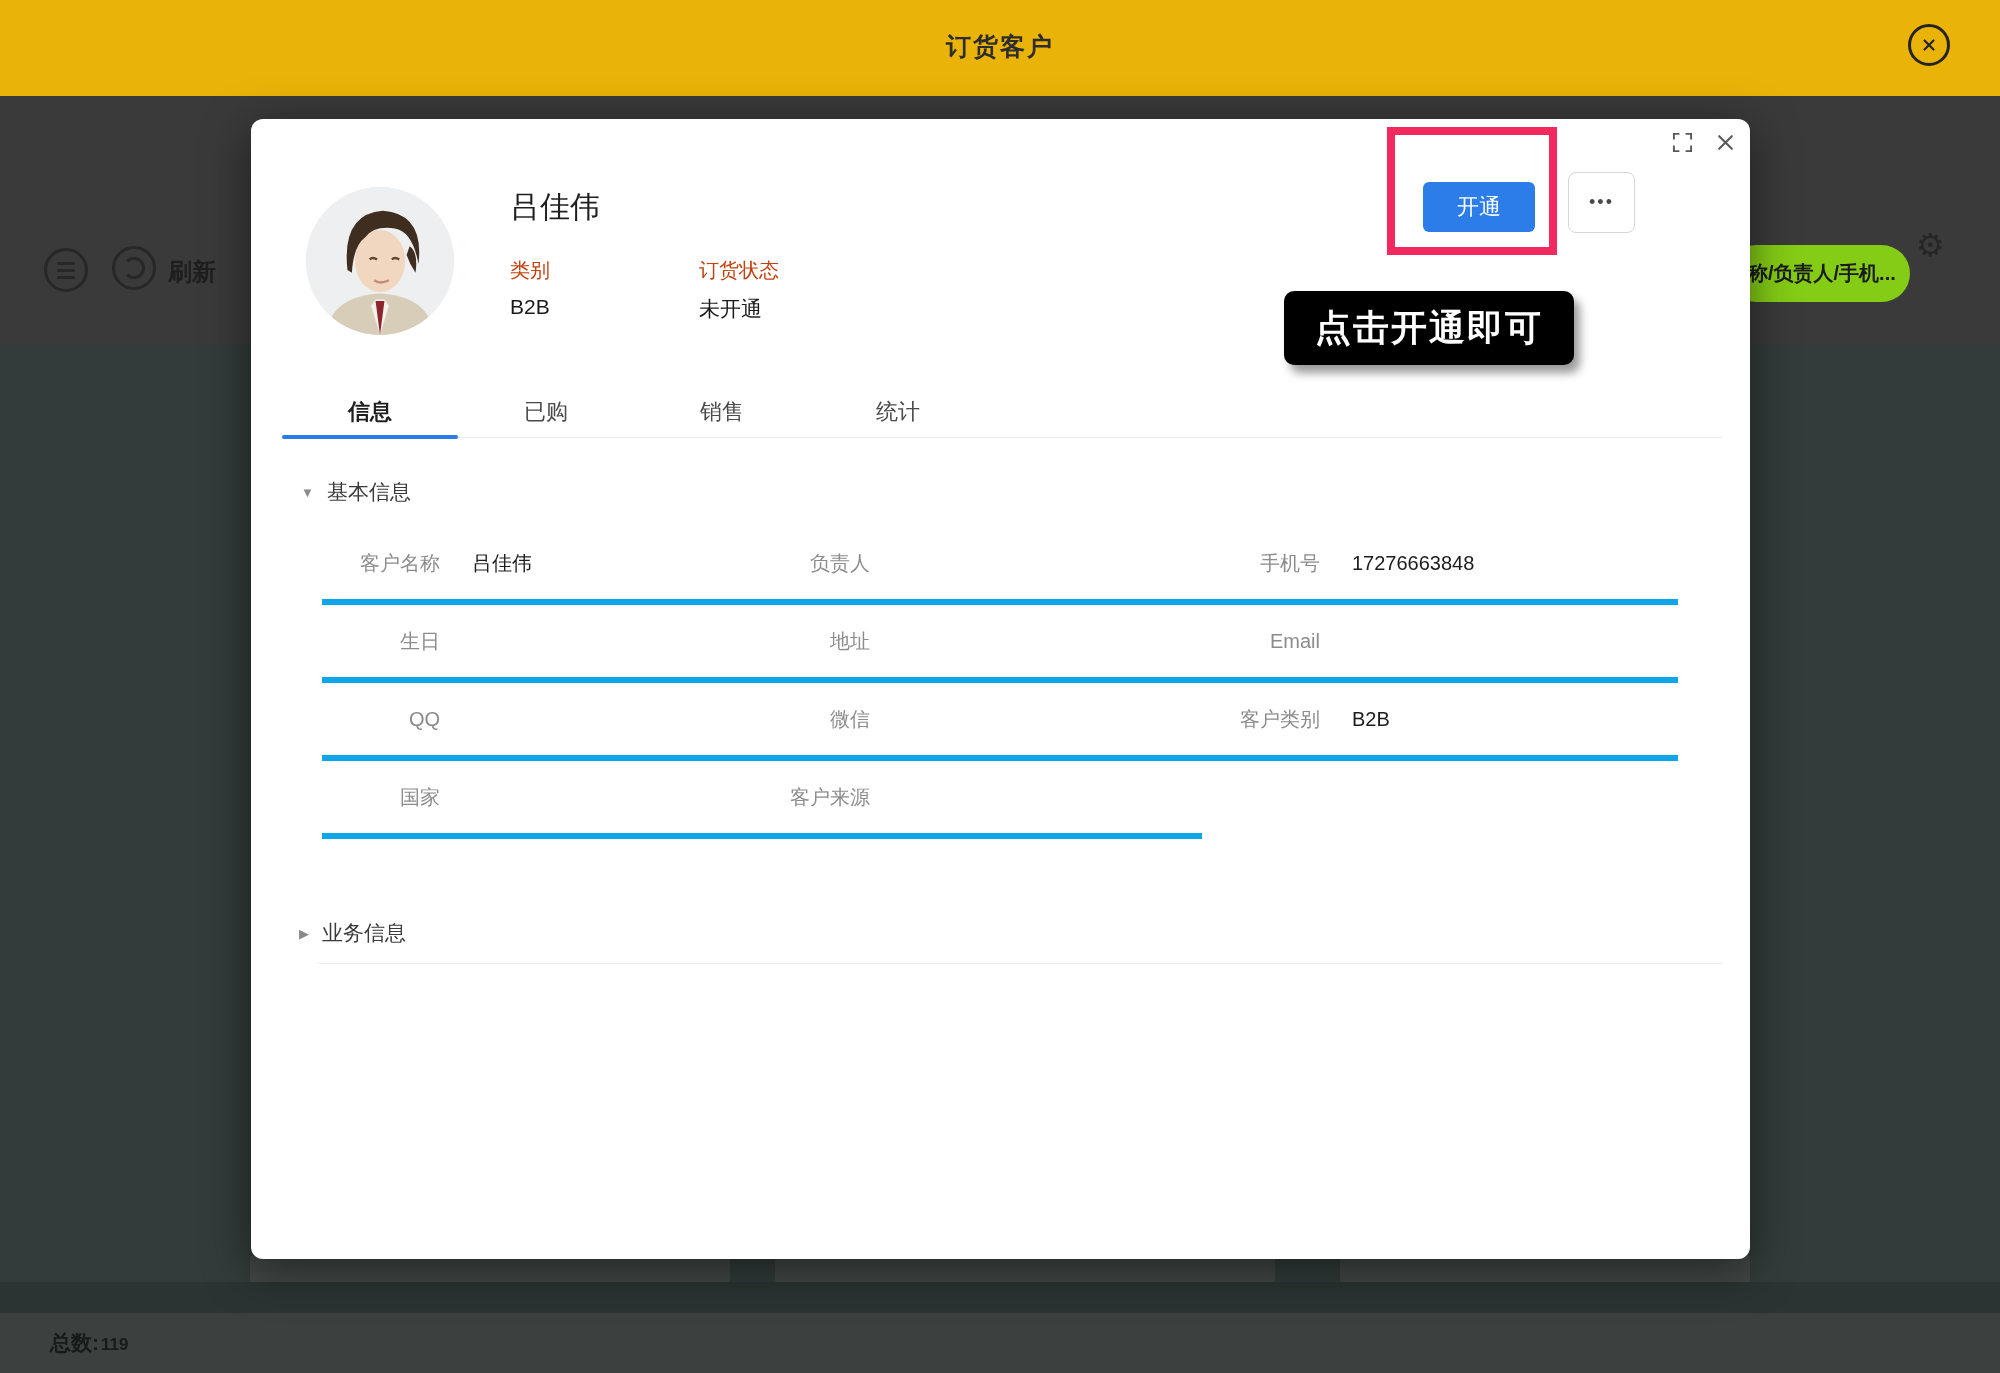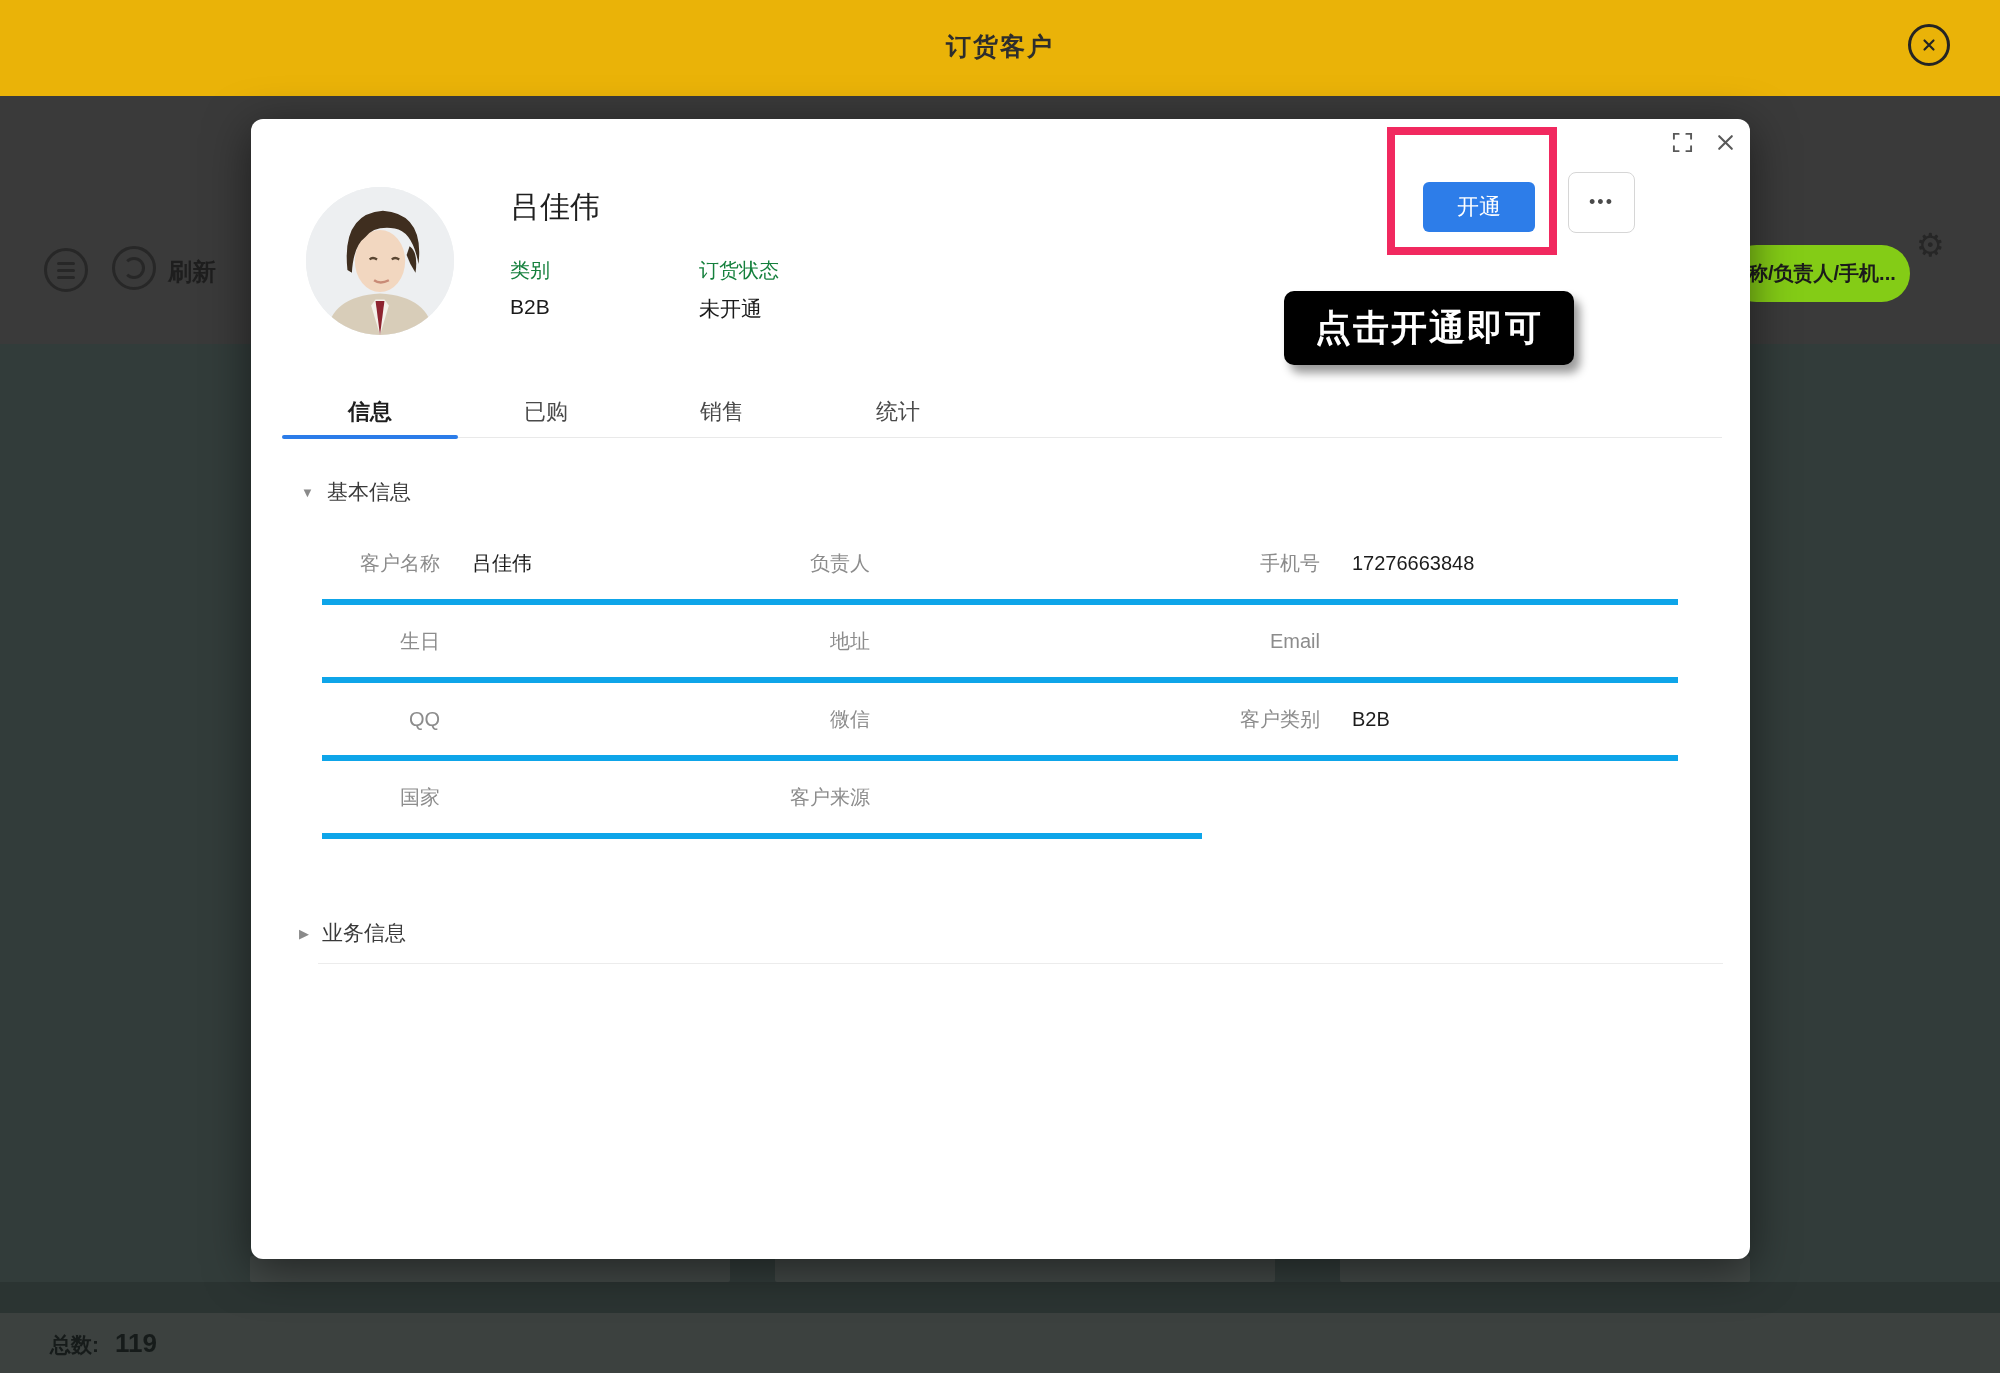--- a/index.html
+++ b/index.html
@@ -26,30 +26,30 @@
 
   .bg-main { position:absolute; left:0; top:344px; width:2000px; height:939px; background:#323c3a; }
   .bg-cardrow { position:absolute; left:250px; top:1256px; width:1500px; height:26px; display:flex; }
   .bg-card { background:#424846; height:26px; border-radius:2px; }
   .bg-card.c1 { width:480px; } .bg-gap1 { width:45px; }
   .bg-card.c2 { width:500px; } .bg-gap2 { width:65px; }
   .bg-card.c3 { width:410px; }
   .bg-band { position:absolute; left:0; top:1282px; width:2000px; height:31px; background:#2b3432; }
   .bg-footer { position:absolute; left:0; top:1313px; width:2000px; height:60px; background:#3c413f; }
   .bg-total { position:absolute; left:50px; top:0; line-height:60px; font-size:21px; font-weight:700; color:#161b1a; }
-  .bg-total b { margin-left:16px; font-size:26px; }
+  .bg-total b { margin-left:2px; font-size:17px; }
 
   
   .modal { position:absolute; left:251px; top:119px; width:1499px; height:1140px; background:#ffffff; border-radius:12px; box-shadow:0 10px 45px rgba(0,0,0,.5); z-index:5; }
 
   .avatar { position:absolute; left:55px; top:68px; width:148px; height:148px; border-radius:50%; overflow:hidden; background:#eceef0; }
   .avatar svg { width:100%; height:100%; display:block; }
 
   .cust-name { position:absolute; left:259px; top:68px; font-size:30px; font-weight:500; color:#1f1f1f; }
-  .meta-label { position:absolute; top:138px; font-size:20px; color:#15803d; }
+  .meta-label { position:absolute; top:138px; font-size:20px; color:#c2410c; }
   .meta-value { position:absolute; top:176px; font-size:21px; font-weight:500; color:#1a1a1a; }
   .mx1 { left:259px; } .mx2 { left:448px; }
 
   .pink-box { position:absolute; left:1136px; top:8px; width:170px; height:128px; border:8px solid #f1295f; z-index:7; }
   .activate-btn { position:absolute; left:1172px; top:63px; width:112px; height:50px; background:#2d7de9; border:none; border-radius:6px; color:#ffffff; font-size:22px; font-family:inherit; display:flex; align-items:center; justify-content:center; z-index:8; cursor:pointer; }
   .more-btn { position:absolute; left:1317px; top:53px; width:67px; height:61px; background:#ffffff; border:1px solid #d6d6d6; border-radius:8px; color:#4a4a4a; font-size:18px; letter-spacing:2px; display:flex; align-items:center; justify-content:center; cursor:pointer; font-family:inherit; }
   .win-ic { position:absolute; width:24px; height:24px; color:#595959; display:flex; align-items:center; justify-content:center; cursor:pointer; }
   .ic-expand { left:1419px; top:11px; }
   .ic-close { left:1462px; top:11px; }
   .win-ic svg { width:21px; height:21px; }

